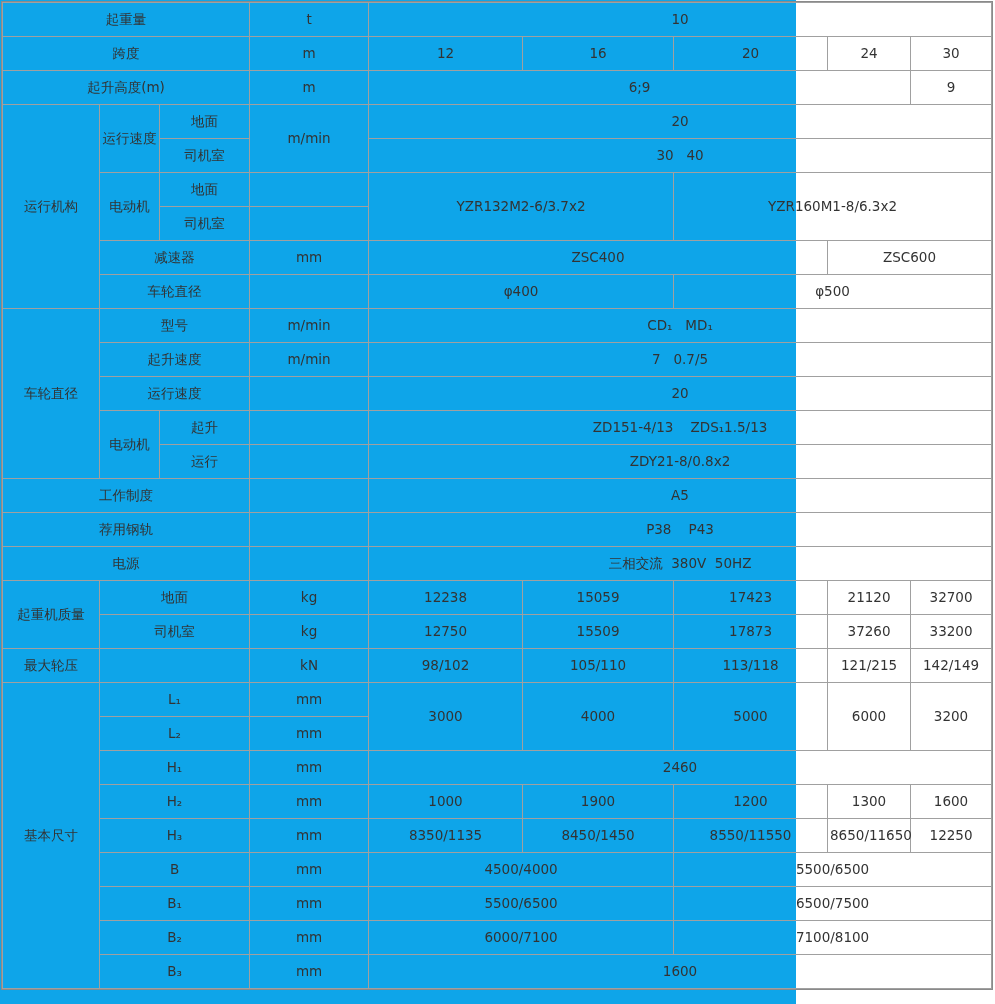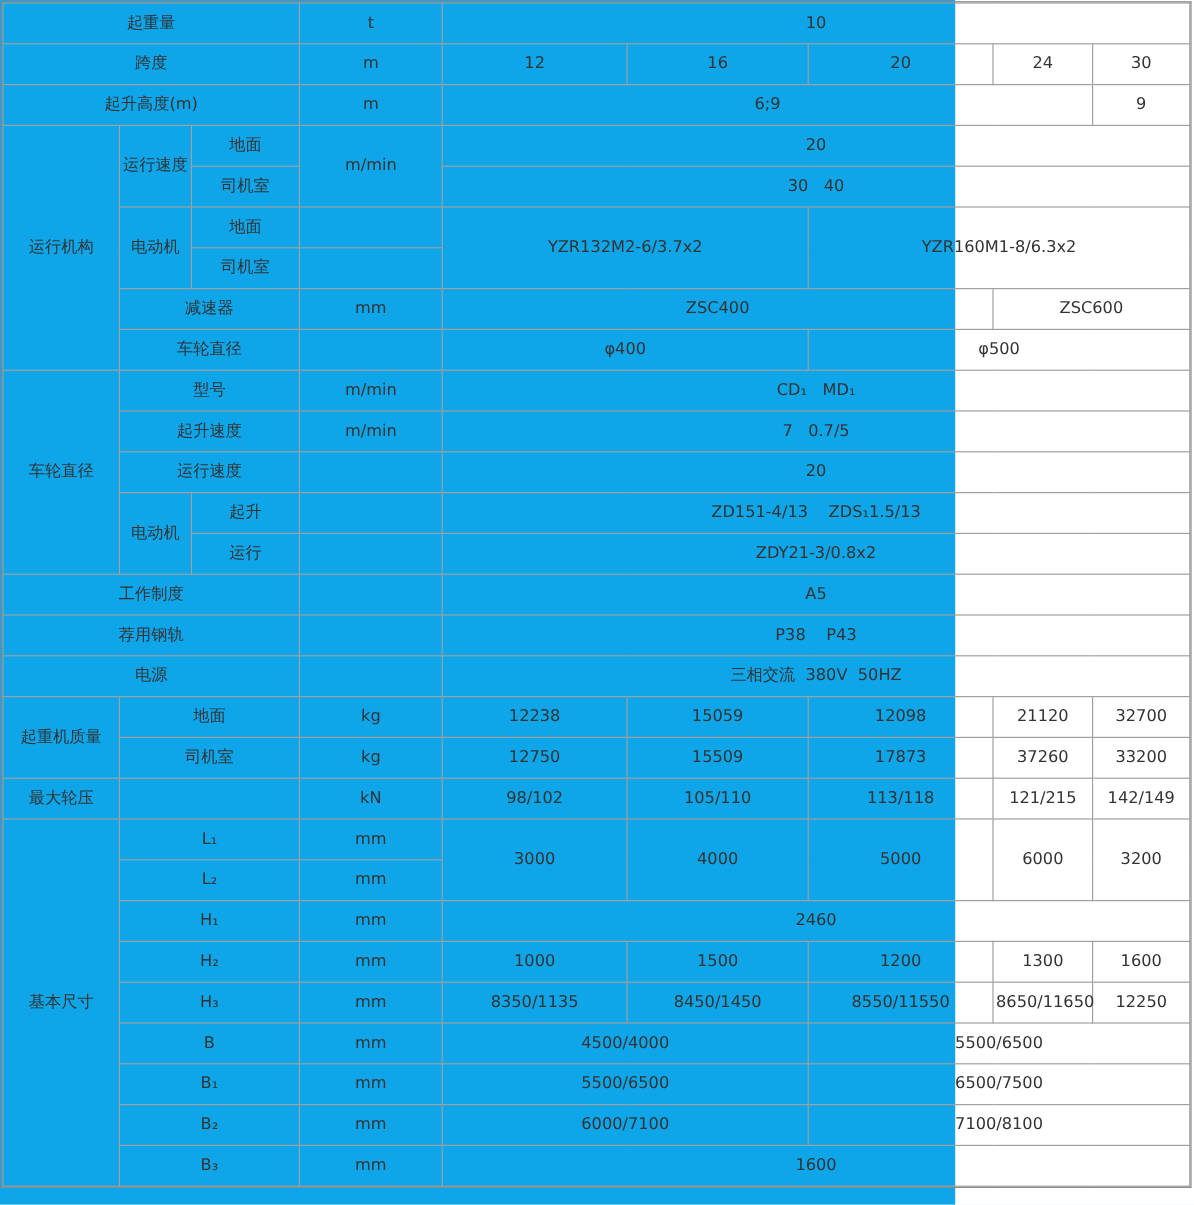--- a/index.html
+++ b/index.html
@@ -141,21 +141,21 @@
   <tr>
     <td rowspan="2">电动机</td>
     <td>起升</td>
     <td></td>
     <td colspan="5">ZD151-4/13    ZDS₁1.5/13</td>
   </tr>
 
   <tr>
     <td>运行</td>
     <td></td>
-    <td colspan="5">ZDY21-3/0.8x2</td>
+    <td colspan="5">ZDY21-8/0.8x2</td>
   </tr>
 
   <tr>
     <td colspan="3">工作制度</td>
     <td></td>
     <td colspan="5">A5</td>
   </tr>
 
   <tr>
     <td colspan="3">荐用钢轨</td>
@@ -168,21 +168,21 @@
     <td></td>
     <td colspan="5">三相交流  380V  50HZ</td>
   </tr>
 
   <tr>
     <td rowspan="2">起重机质量</td>
     <td colspan="2">地面</td>
     <td>kg</td>
     <td>12238</td>
     <td>15059</td>
-    <td>12098</td>
+    <td>17423</td>
     <td>21120</td>
     <td>32700</td>
   </tr>
 
   <tr>
     <td colspan="2">司机室</td>
     <td>kg</td>
     <td>12750</td>
     <td>15509</td>
     <td>17873</td>
@@ -220,21 +220,21 @@
   <tr>
     <td colspan="2">H₁</td>
     <td>mm</td>
     <td colspan="5">2460</td>
   </tr>
 
   <tr>
     <td colspan="2">H₂</td>
     <td>mm</td>
     <td>1000</td>
-    <td>1500</td>
+    <td>1900</td>
     <td>1200</td>
     <td>1300</td>
     <td>1600</td>
   </tr>
 
   <tr>
     <td colspan="2">H₃</td>
     <td>mm</td>
     <td>8350/1135</td>
     <td>8450/1450</td>

